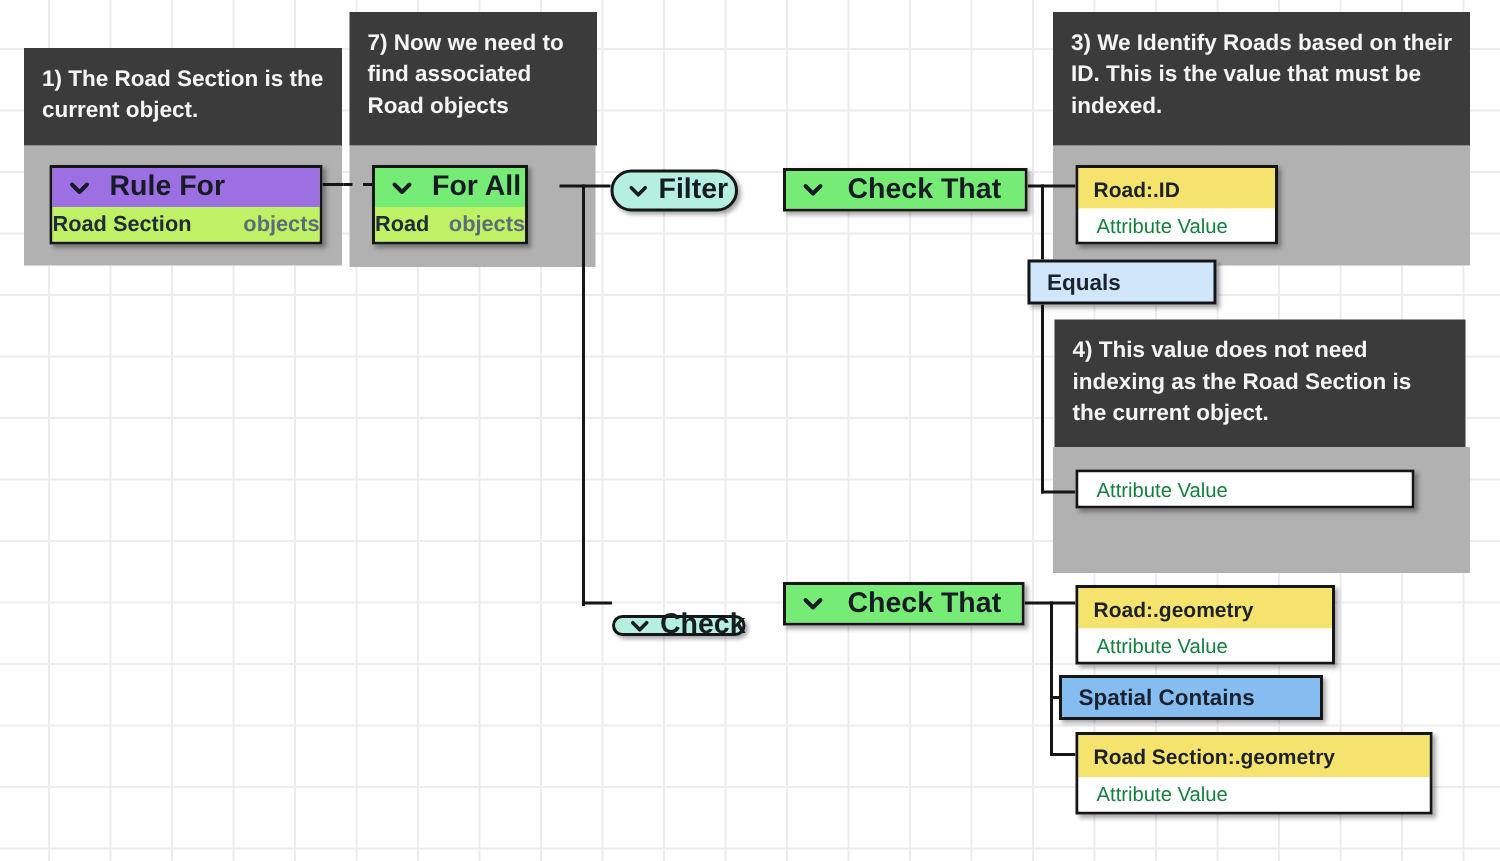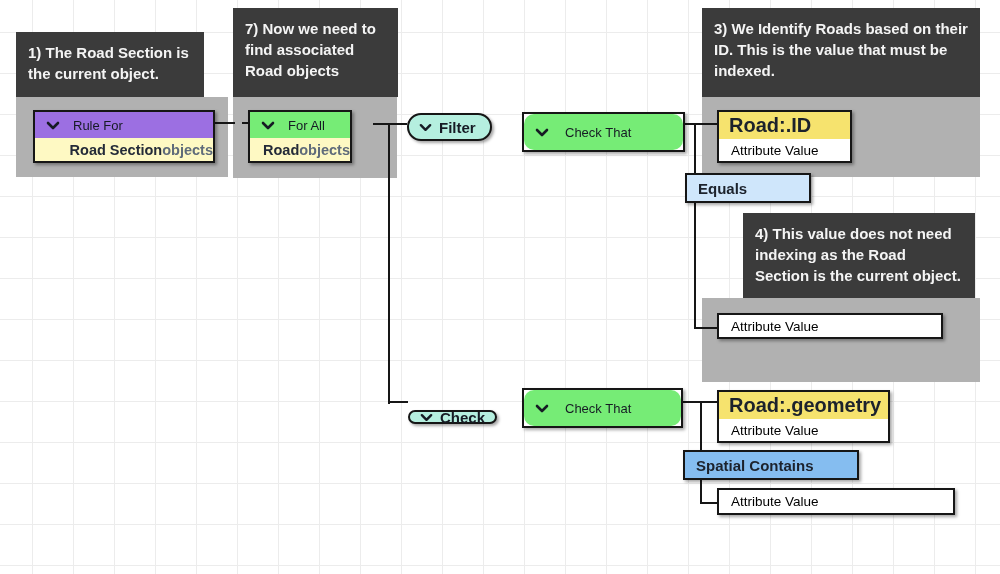--- a/index.html
+++ b/index.html
@@ -21,61 +21,61 @@
     padding:10px 12px;z-index:2;
   }
   .hline{position:absolute;height:2px;background:var(--line);z-index:3;}
   .vline{position:absolute;width:2px;background:var(--line);z-index:3;}
   .dashline{position:absolute;height:0;border-top:2px dashed var(--line);z-index:3;}
   .node{
     position:absolute;border:2px solid var(--line);background:#fff;z-index:4;
     box-shadow:2px 2px 3px rgba(0,0,0,.35);
   }
   .hdr{display:flex;align-items:center;gap:13px;padding:0 0 0 11px;height:26px;
-       font-size:13px;font-weight:normal;color:#161b24;}
+       font-size:19px;font-weight:bold;color:#161b24;}
   .hd-purple{background:var(--header-purple);}
   .hd-green{background:var(--header-green);}
-  .hdr-only{height:36px;border-radius:10px;}
-  .bdy{height:23px;display:flex;align-items:center;justify-content:flex-end;
-       font-size:14.5px;background:#fef9c3;}
+  .hdr-only{height:25px;}
+  .bdy{height:23px;display:flex;align-items:center;justify-content:space-between;
+       font-size:14.5px;background:#bef264;}
   .b1{font-weight:bold;color:#242b38;}
   .b2{font-weight:bold;color:#5f6b7a;}
   .pill{
     position:absolute;border:2px solid var(--line);border-radius:14px;
     background:var(--pill-mint);z-index:4;display:flex;align-items:center;
-    gap:7px;padding:0 10px;font-size:15px;font-weight:bold;color:#161b24;
+    gap:7px;padding:0 10px;font-size:19px;font-weight:bold;color:#161b24;
     box-shadow:2px 2px 3px rgba(0,0,0,.35);
   }
   .vhdr{height:27px;display:flex;align-items:center;padding:0 10px;
-        font-size:20px;font-weight:bold;color:#1c222c;background:var(--value-yellow);}
+        font-size:14px;font-weight:bold;color:#1c222c;background:var(--value-yellow);}
   .vsub{height:22px;display:flex;align-items:center;padding:0 12px;
-        font-size:13.5px;color:#000000;background:#fff;}
+        font-size:13.5px;color:#15803d;background:#fff;}
   .opnode{
     position:absolute;border:2px solid var(--line);z-index:4;display:flex;
     align-items:center;padding:0 11px;font-size:15px;font-weight:bold;color:#1c222c;
     box-shadow:2px 2px 3px rgba(0,0,0,.35);
   }
   .op-light{background:var(--operator-light-blue);}
   .op-blue{background:var(--operator-blue);}
   .chev{display:flex;align-items:center;}
 </style>
 </head>
 <body>
 
 <div class="canvas">
 
   <div class="band" style="left:16px;top:97px;width:212px;height:80px"></div>
   <div class="band" style="left:233px;top:97px;width:164px;height:81px"></div>
   <div class="band" style="left:702px;top:97px;width:278px;height:80px"></div>
   <div class="band" style="left:702px;top:298px;width:278px;height:84px"></div>
 
-  <div class="note" style="left:16px;top:32px;width:188px;height:65px">1) The Road Section is the current object.</div>
+  <div class="note" style="left:16px;top:32px;width:212px;height:65px">1) The Road Section is the current object.</div>
   <div class="note" style="left:233px;top:8px;width:165px;height:89px">7) Now we need to find associated Road objects</div>
   <div class="note" style="left:702px;top:8px;width:278px;height:89px">3) We Identify Roads based on their ID. This is the value that must be indexed.</div>
-  <div class="note" style="left:743px;top:213px;width:232px;height:85px">4) This value does not need indexing as the Road Section is the current object.</div>
+  <div class="note" style="left:703px;top:213px;width:274px;height:85px">4) This value does not need indexing as the Road Section is the current object.</div>
 
   <div class="hline" style="left:213px;top:122px;width:16px"></div>
   <div class="dashline" style="left:229px;top:122px;width:19px"></div>
   <div class="hline" style="left:373px;top:123px;width:34px"></div>
   <div class="vline" style="left:388px;top:123px;height:281px"></div>
   <div class="hline" style="left:388px;top:401px;width:20px"></div>
   <div class="hline" style="left:685px;top:123px;width:32px"></div>
   <div class="vline" style="left:694px;top:123px;height:206px"></div>
   <div class="hline" style="left:694px;top:187px;width:23px"></div>
   <div class="hline" style="left:694px;top:327px;width:23px"></div>
@@ -165,21 +165,22 @@
       </span>
       <span>Check That</span>
     </div>
   </div>
 
   <div class="node" style="left:717px;top:390px;width:173px">
     <div class="vhdr">Road:.geometry</div>
     <div class="vsub">Attribute Value</div>
   </div>
 
-  <div class="opnode op-blue" style="left:683px;top:450px;width:176px;height:30px">
+  <div class="opnode op-blue" style="left:706px;top:450px;width:176px;height:30px">
     <span>Spatial Contains</span>
   </div>
 
   <div class="node" style="left:717px;top:488px;width:238px">
+    <div class="vhdr" style="height:28px">Road Section:.geometry</div>
     <div class="vsub" style="height:23px">Attribute Value</div>
   </div>
 
 </div>
 
 </body></html>

